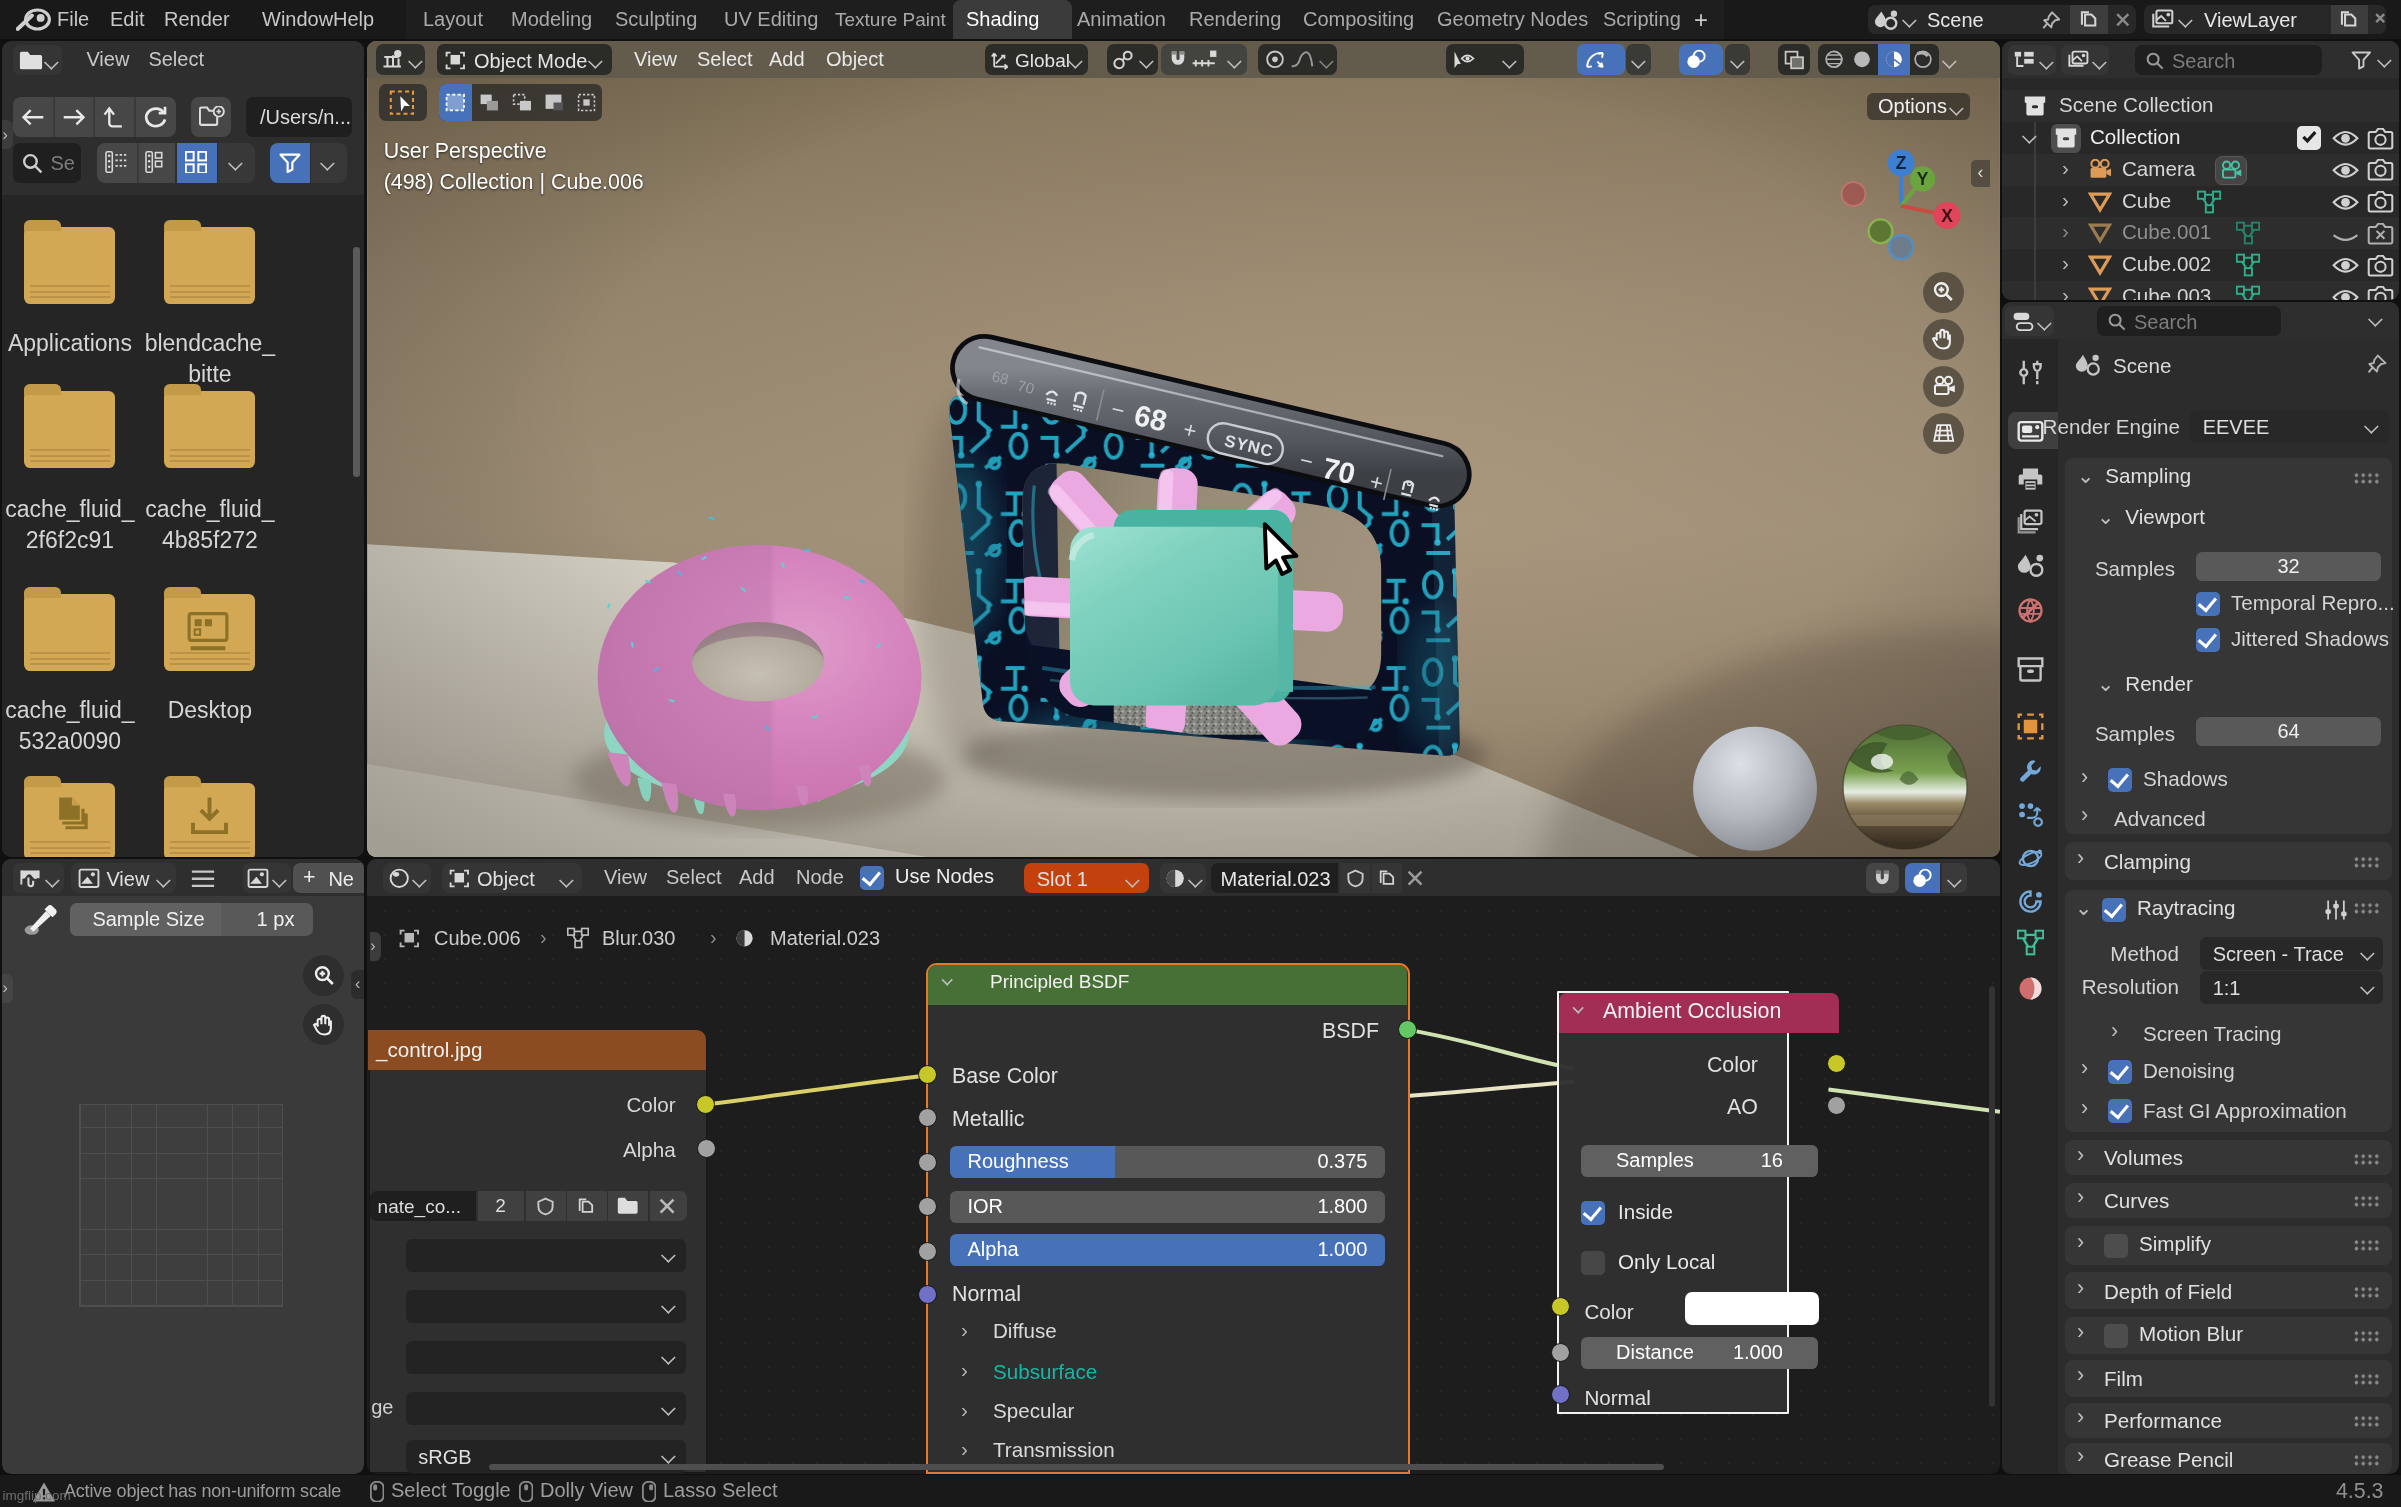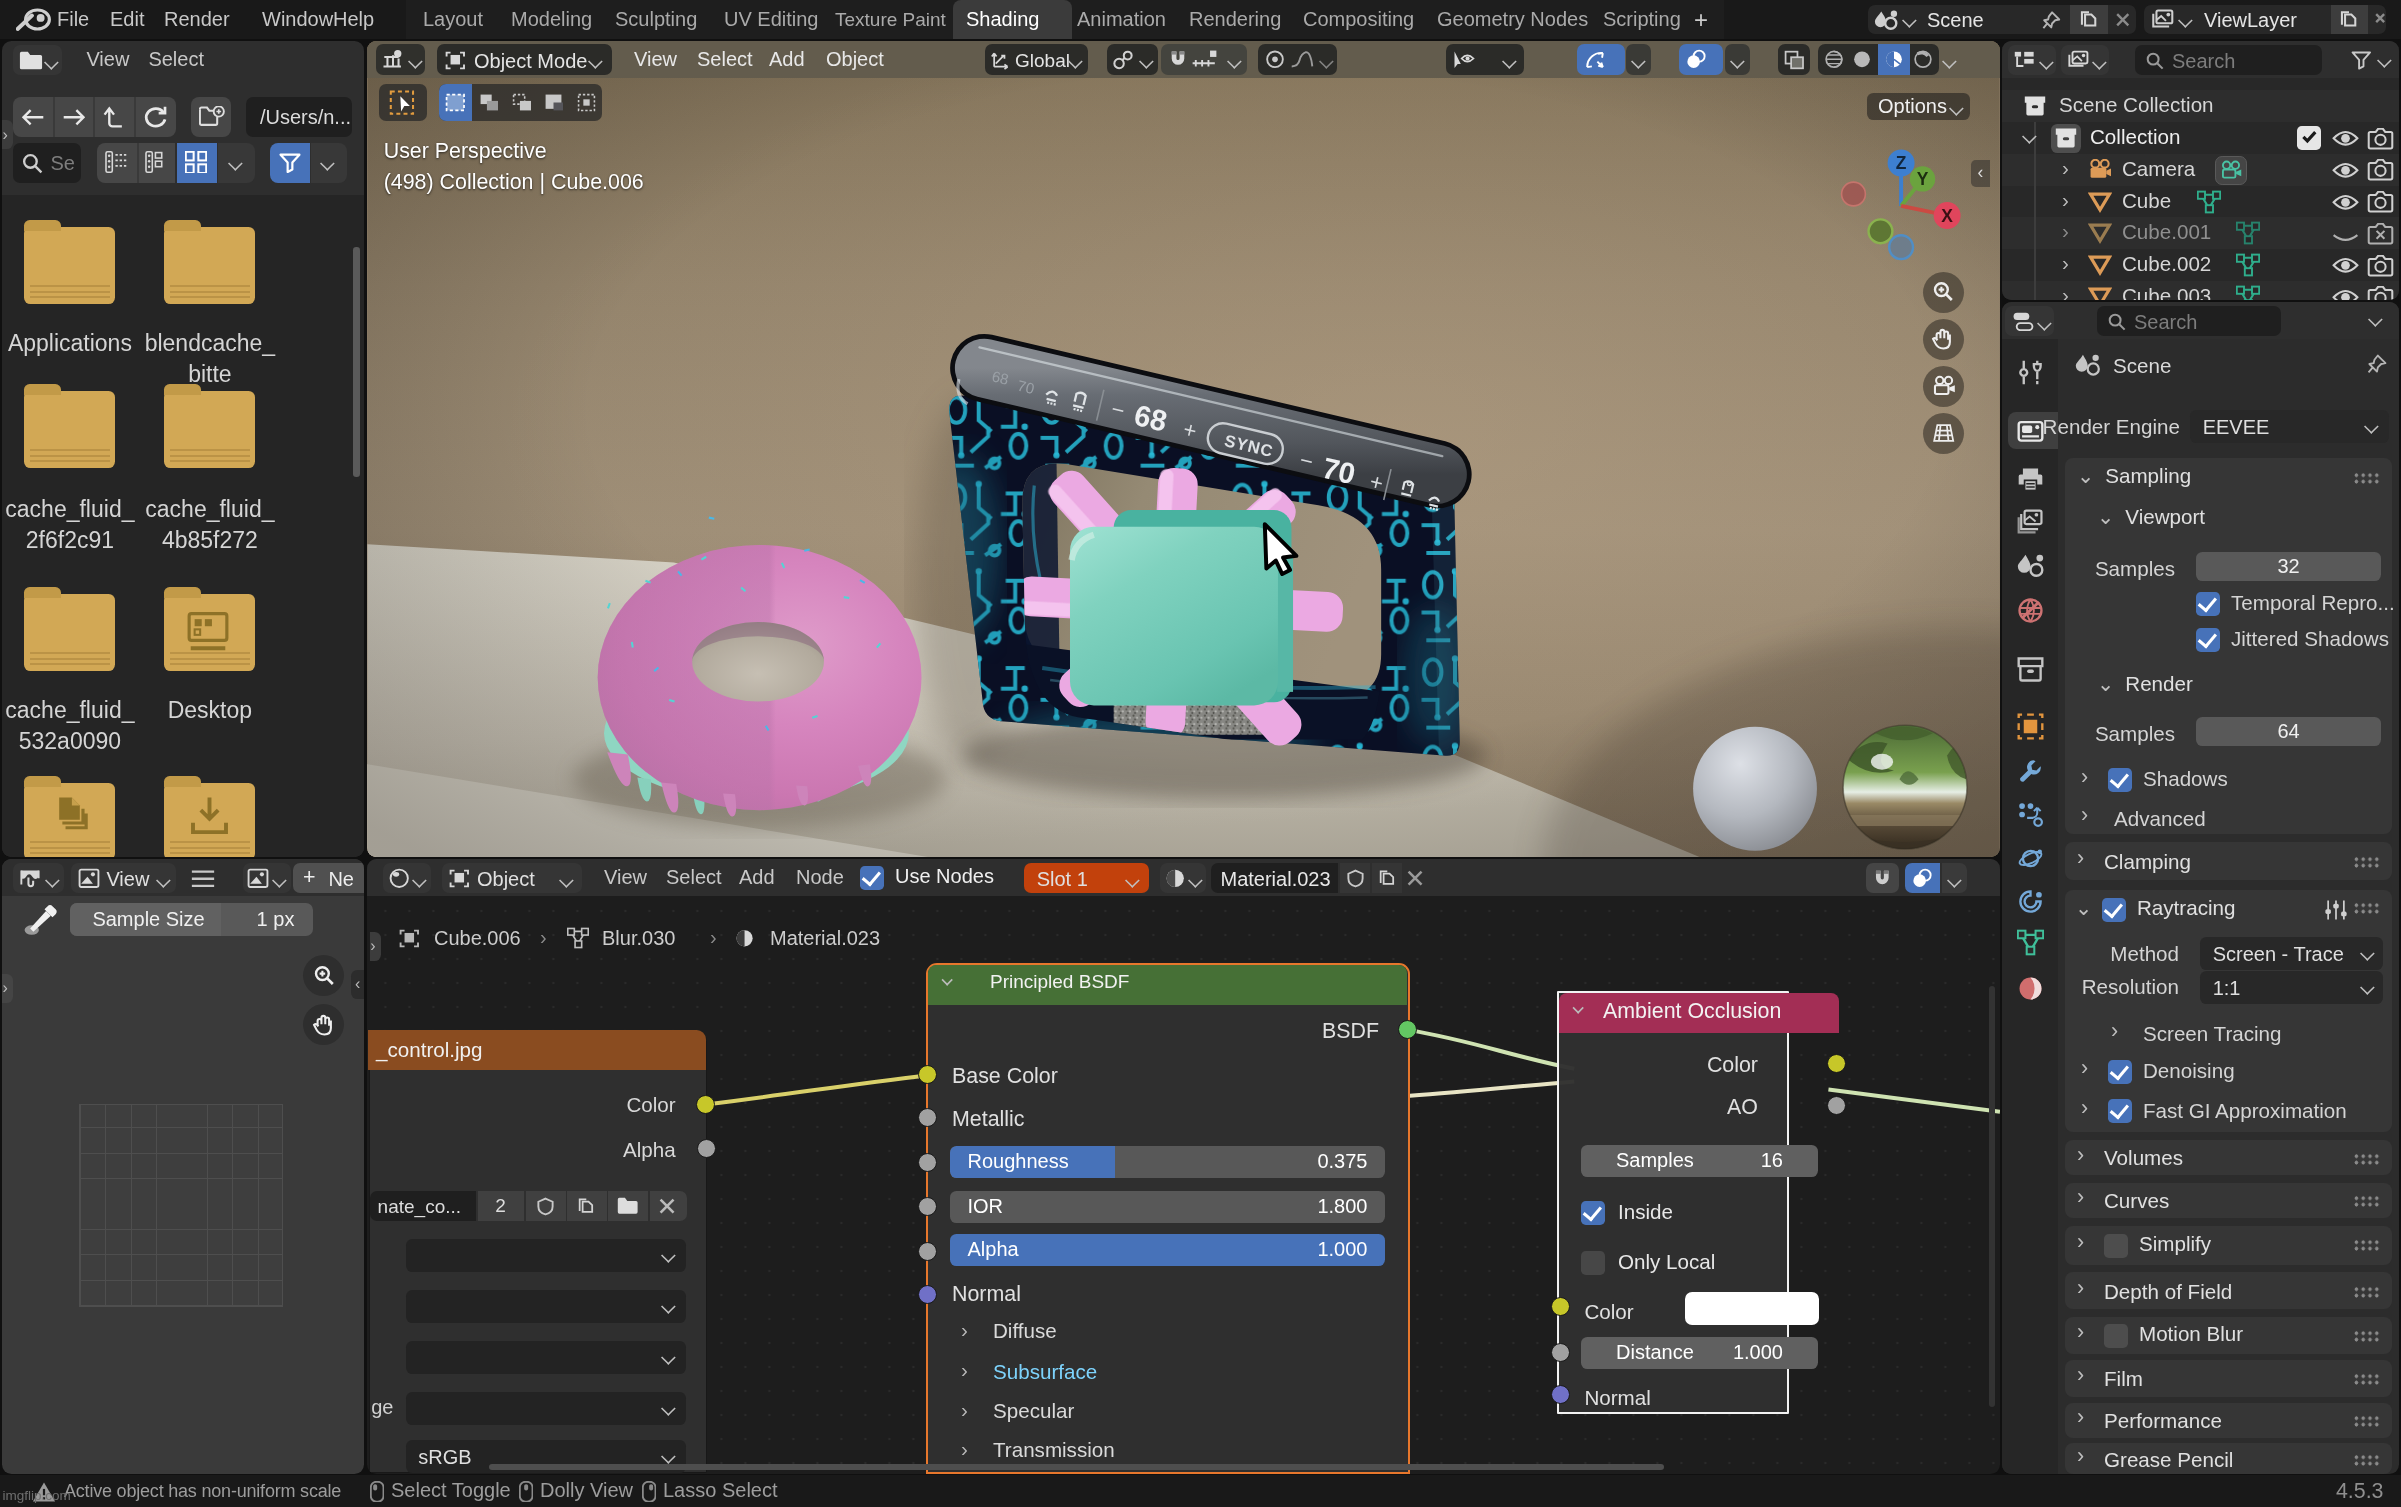--- a/index.html
+++ b/index.html
@@ -1300,21 +1300,21 @@
       <div class="abs" style="right:17.5px;top:4px;font-size:20px;color:#fff;">1.800</div>
     </div>
     <div class="abs nslider" style="left:22px;top:269px;background:#4772b9;">
       <div class="abs" style="left:17.5px;top:4px;font-size:20px;color:#fff;">Alpha</div>
       <div class="abs" style="right:17.5px;top:4px;font-size:20px;color:#fff;">1.000</div>
     </div>
     <div class="abs" style="left:24px;top:317px;font-size:21.4px;color:#e0e0e0;">Normal</div>
     <div class="abs" style="left:33px;top:353px;font-size:20.6px;color:#b8b8b8;">›</div>
     <div class="abs" style="left:65px;top:354px;font-size:20.6px;color:#dadada;">Diffuse</div>
     <div class="abs" style="left:33px;top:393px;font-size:20.6px;color:#b8b8b8;">›</div>
-    <div class="abs" style="left:65px;top:395px;font-size:20.6px;color:#7dd3fc;">Subsurface</div>
+    <div class="abs" style="left:65px;top:395px;font-size:20.6px;color:#14b8a6;">Subsurface</div>
     <div class="abs" style="left:33px;top:433px;font-size:20.6px;color:#b8b8b8;">›</div>
     <div class="abs" style="left:65px;top:434px;font-size:20.6px;color:#dadada;">Specular</div>
     <div class="abs" style="left:33px;top:472px;font-size:20.6px;color:#b8b8b8;">›</div>
     <div class="abs" style="left:65px;top:473px;font-size:20.6px;color:#dadada;">Transmission</div>
   </div>
   <div class="dot" style="left:1031px;top:161px;background:#63c763;"></div>
   <div class="dot" style="left:551px;top:206px;background:#c7c729;"></div>
   <div class="dot" style="left:551px;top:249px;background:#a1a1a1;"></div>
   <div class="dot" style="left:551px;top:294px;background:#a1a1a1;"></div>
   <div class="dot" style="left:551px;top:338px;background:#a1a1a1;"></div>

